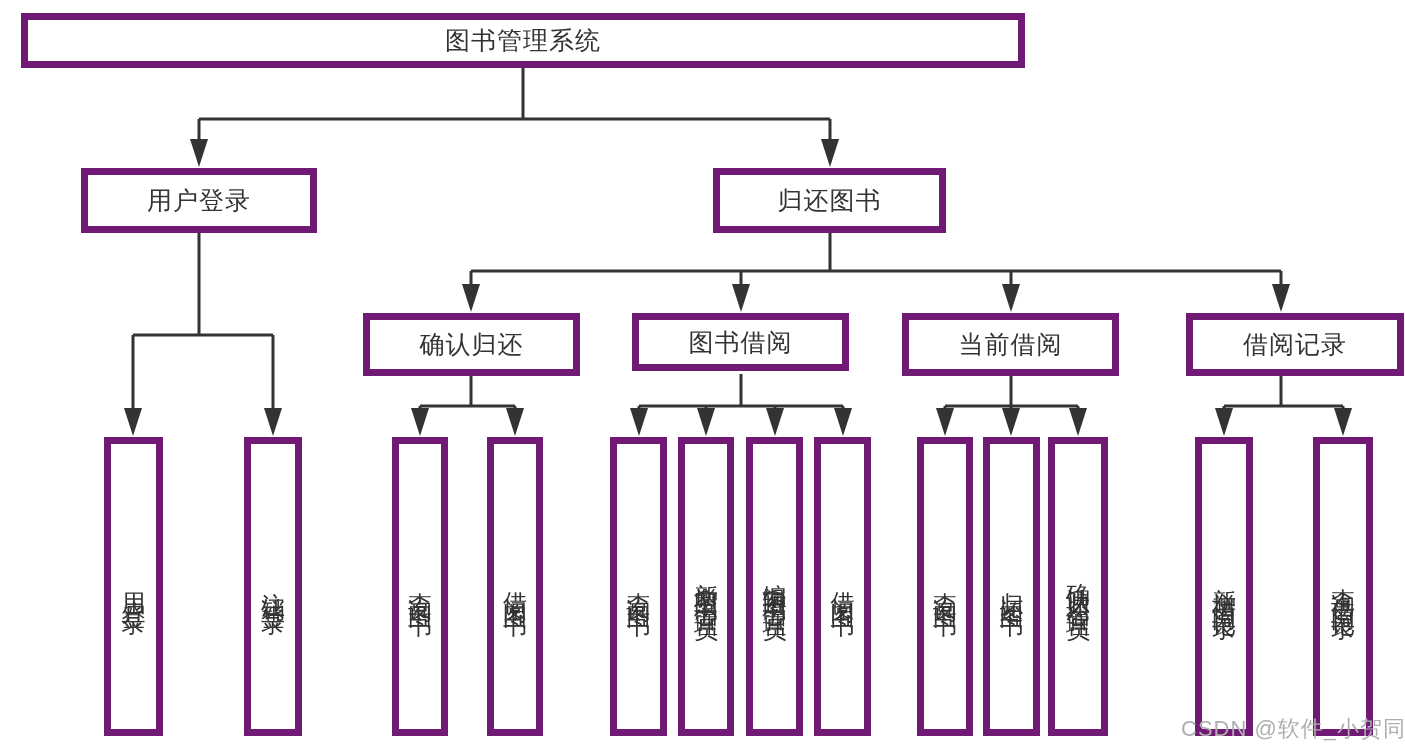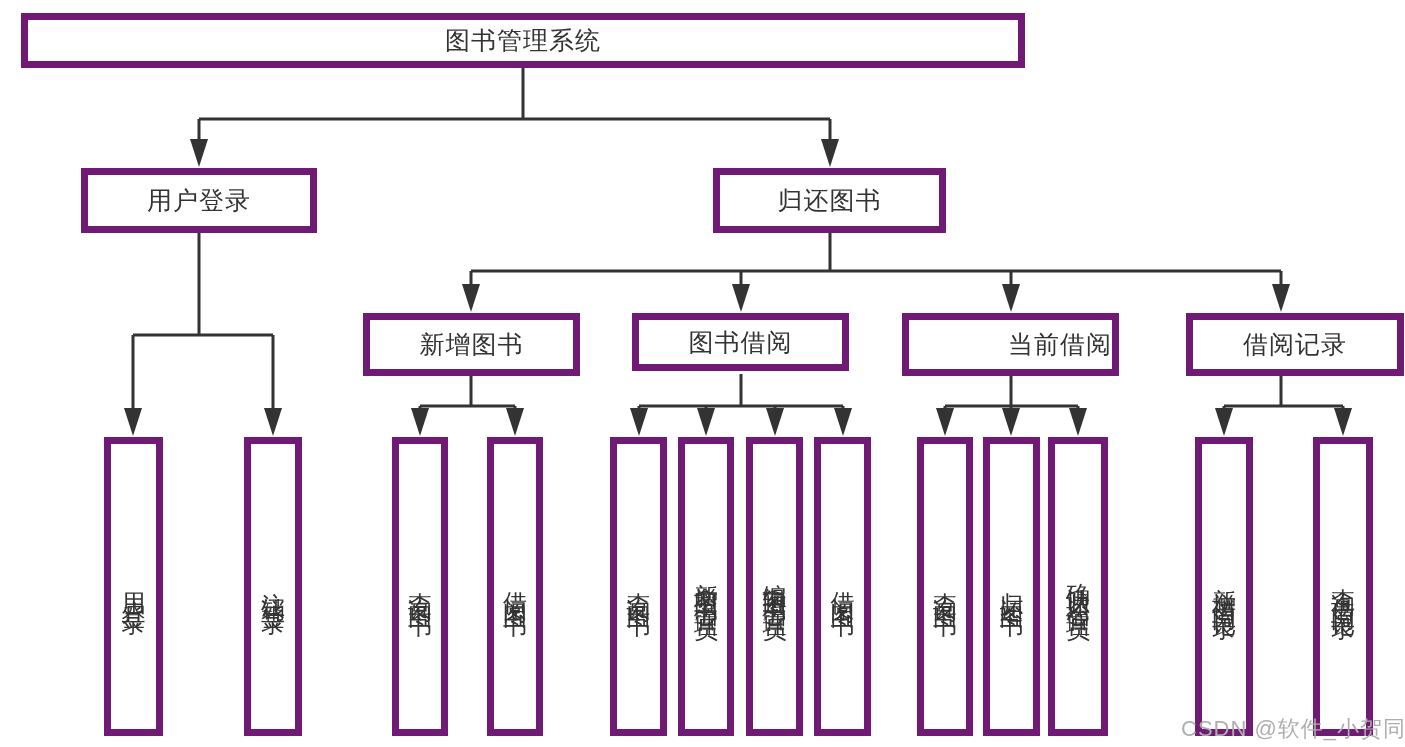--- a/index.html
+++ b/index.html
@@ -34,21 +34,21 @@
     font-size: 24px;
     letter-spacing: 7px;
     line-height: 1;
   }
   
   .p-root          { left: 21px;   top: 13px;  width: 1004px; height: 55px; }
   .p-user-login    { left: 81px;   top: 168px; width: 236px;  height: 65px; }
   .p-book-mgmt     { left: 713px;  top: 168px; width: 233px;  height: 65px; }
   .p-new-books     { left: 363px;  top: 313px; width: 217px;  height: 63px; }
   .p-book-borrow   { left: 632px;  top: 313px; width: 217px;  height: 58px; }
-  .p-current-borrow{ left: 902px;  top: 313px; width: 217px;  height: 63px; justify-content: flex-end; }
+  .p-current-borrow{ left: 902px;  top: 313px; width: 217px;  height: 63px; }
   .p-borrow-records{ left: 1172px; top: 313px; width: 218px;  height: 63px; margin-left: 14px; }
   .leaf            { top: 437px; height: 299px; }
   .p-login         { left: 104px;  width: 59px; }
   .p-logout        { left: 244px;  width: 58px; }
   .p-nb-query      { left: 392px;  width: 56px; }
   .p-nb-borrow     { left: 487px;  width: 56px; }
   .p-bb-query      { left: 610px;  width: 57px; }
   .p-bb-add        { left: 678px;  width: 56px; letter-spacing: 5px; }
   .p-bb-edit       { left: 746px;  width: 57px; letter-spacing: 5px; }
   .p-bb-borrow     { left: 814px;  width: 57px; }
@@ -140,21 +140,21 @@
   </div>
 
   <div class="node h p-user-login">
     <span>用户登录</span>
   </div>
   <div class="node h p-book-mgmt">
     <span>归还图书</span>
   </div>
 
   <div class="node h p-new-books">
-    <span>新增图书</span>
+    <span>确认归还</span>
   </div>
   <div class="node h p-book-borrow">
     <span>图书借阅</span>
   </div>
   <div class="node h p-current-borrow">
     <span>当前借阅</span>
   </div>
   <div class="node h p-borrow-records">
     <span>借阅记录</span>
   </div>

